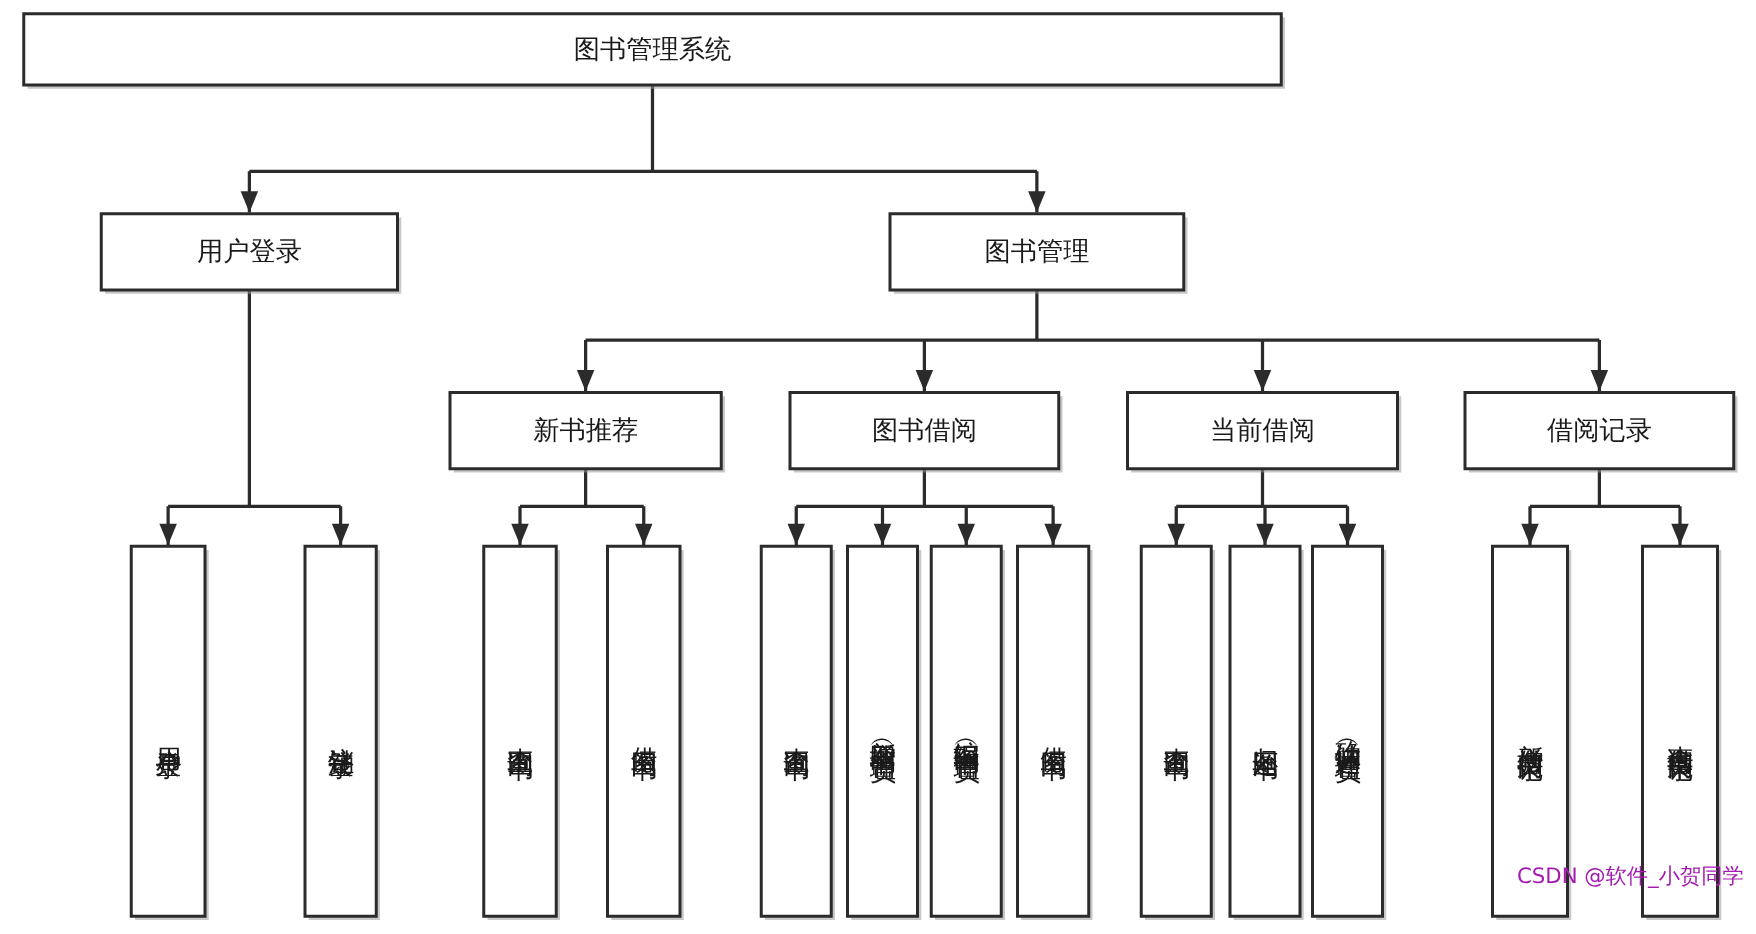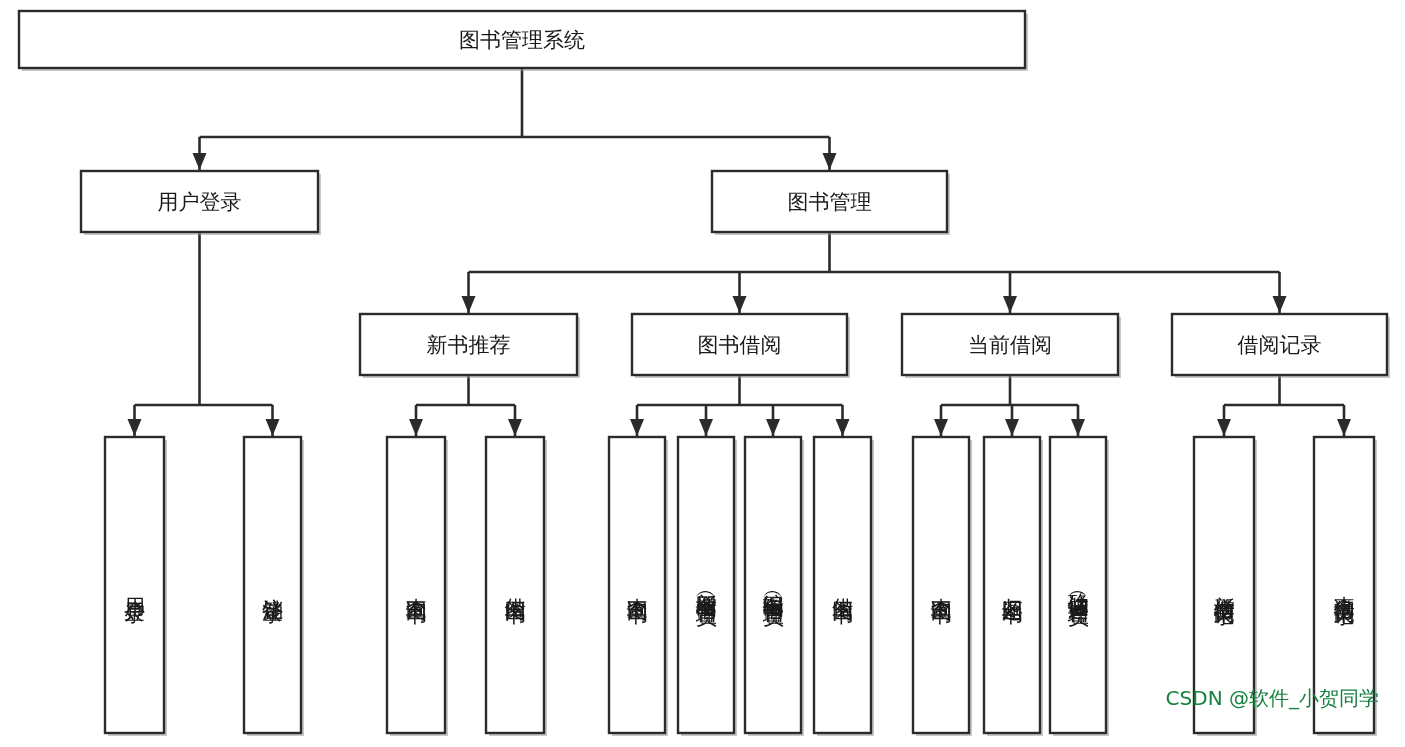--- a/index.html
+++ b/index.html
@@ -63,25 +63,25 @@
     font-family: "DejaVu Sans", "Liberation Sans", sans-serif;
     font-size: 21px;
     line-height: 1.08;
     color: #1a1a1a;
     letter-spacing: 2px;
     white-space: nowrap;
     pointer-events: none;
   }
   .watermark {
     position: absolute;
-    right: 26px;
+    right: 10px;
     bottom: 6px;
     font-family: "DejaVu Sans", "Liberation Sans", sans-serif;
-    font-size: 20px;
-    color: #15803d;
+    font-size: 17px;
+    color: #a21caf;
     white-space: nowrap;
   }
 </style>
 </head>
 <body>
 
 <div id="diagram-root">
 
   <svg id="flow" viewBox="0 0 1405 747">
     <g id="edges-layer">

